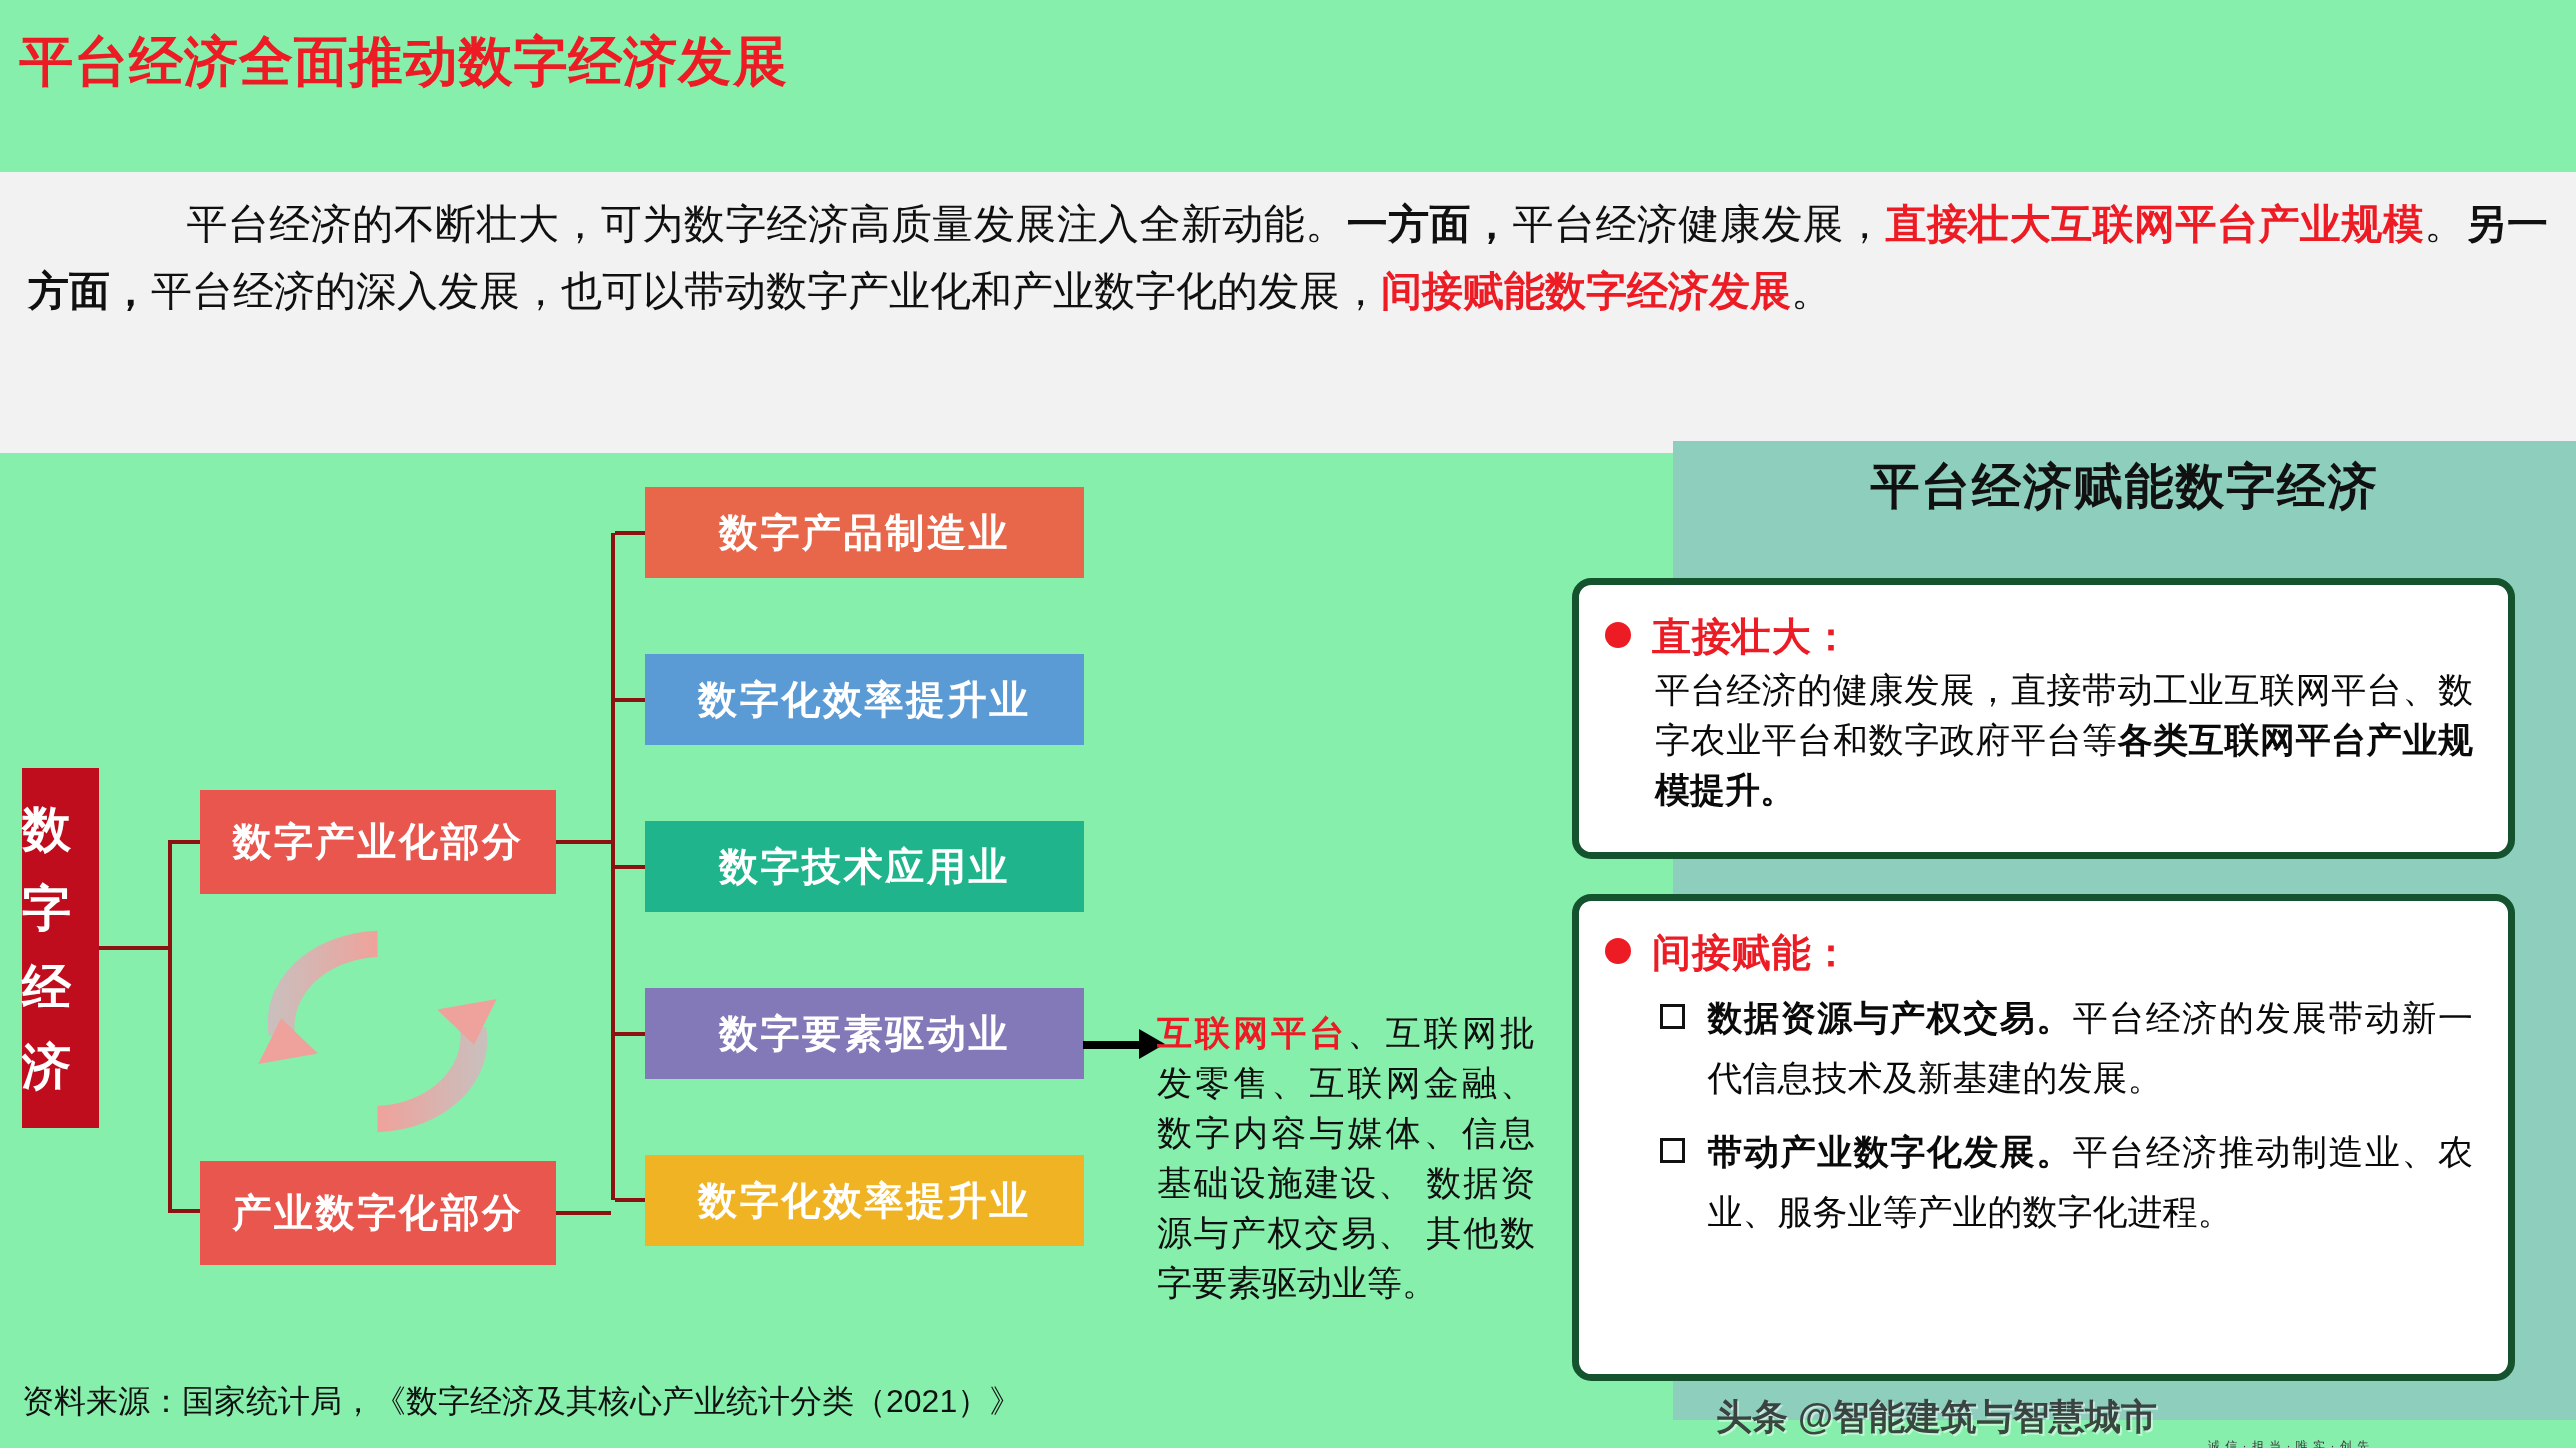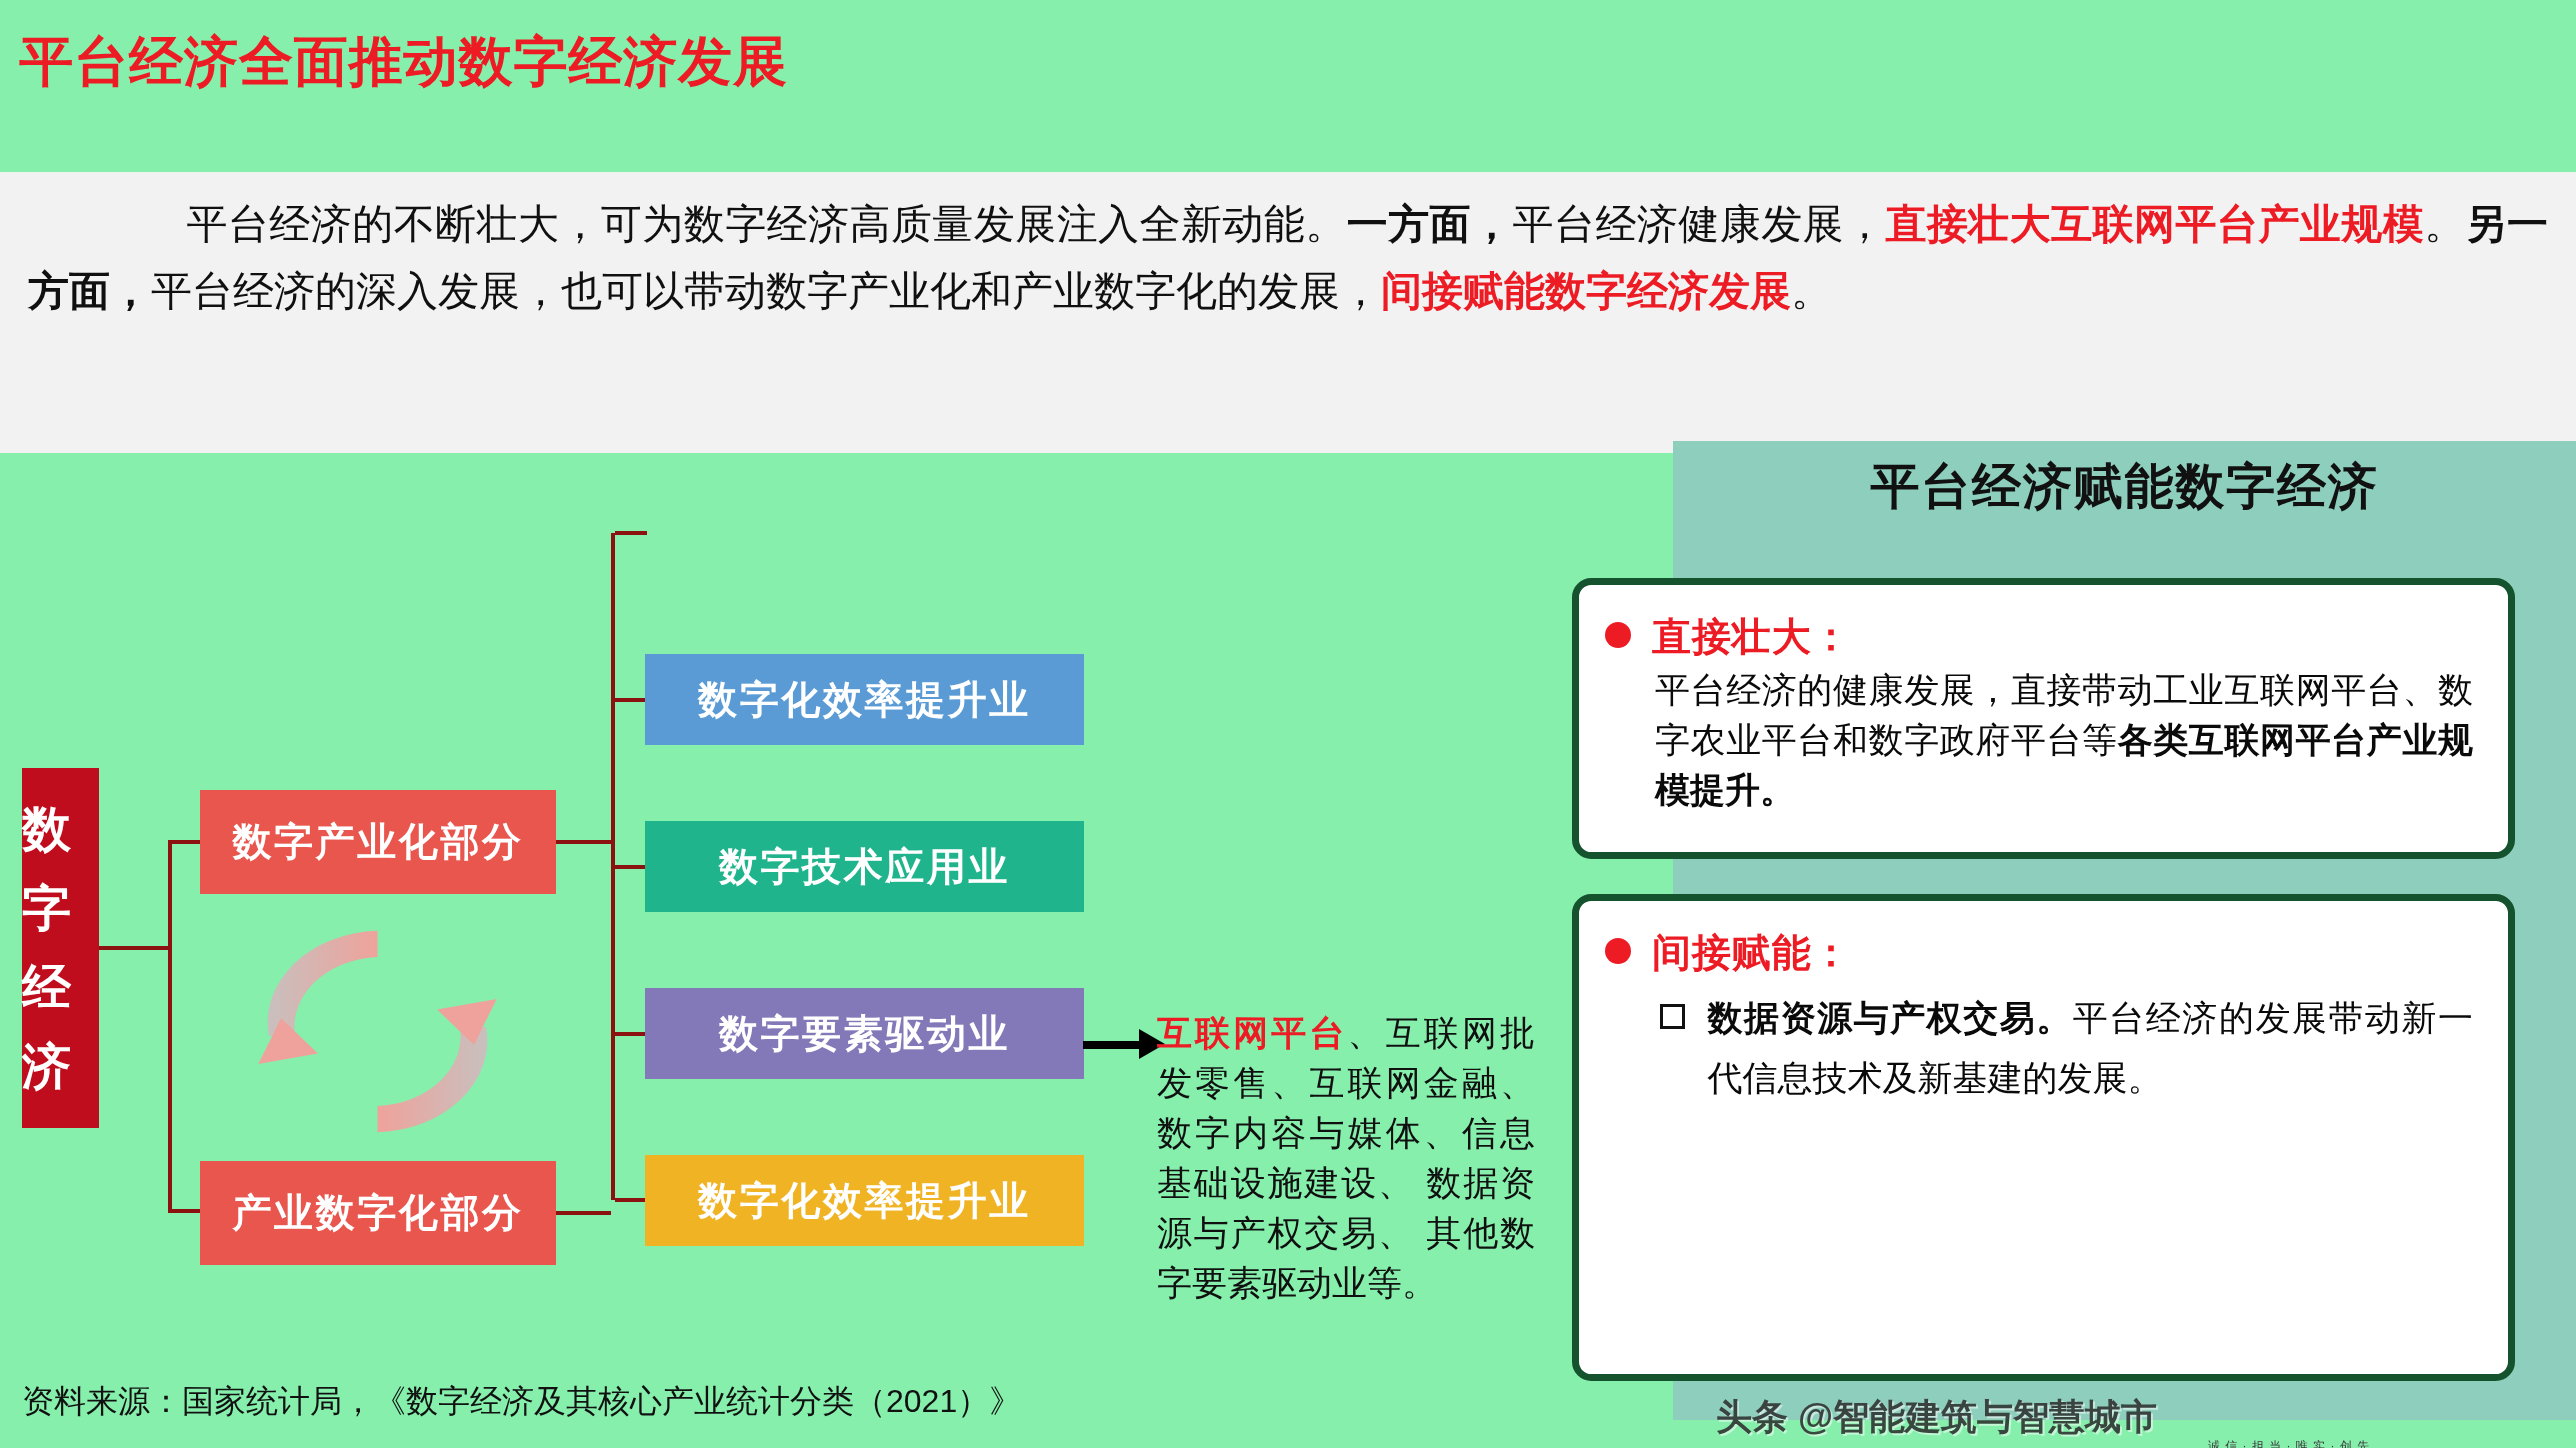--- a/index.html
+++ b/index.html
@@ -194,20 +194,23 @@
   <div class="spine" style="top:533px; height:667px;"></div>
   <div class="ln" style="left:556px; top:840px; width:55px; height:3.5px;"></div>
   <div class="ln" style="left:556px; top:1211px; width:55px; height:3.5px;"></div>
 
   <div class="stub" style="top:531px;"></div>
   <div class="stub" style="top:698px;"></div>
   <div class="stub" style="top:865px;"></div>
   <div class="stub" style="top:1032px;"></div>
   <div class="stub" style="top:1198px;"></div>
 
+  <div class="colbox" id="box-digital-product-manufacturing">
+    <span>数字产品制造业</span>
+  </div>
   <div class="colbox" id="box-digital-product-service">
     <span>数字化效率提升业</span>
   </div>
   <div class="colbox" id="box-digital-technology-application">
     <span>数字技术应用业</span>
   </div>
   <div class="colbox" id="box-digital-element-driven">
     <span>数字要素驱动业</span>
   </div>
   <div class="colbox" id="box-digitalization-efficiency">
@@ -237,20 +240,24 @@
   <div class="gcard" id="card-indirect">
     <div class="bullet-row">
       <span class="dot"></span>
       <span class="bullet-head">间接赋能：</span>
     </div>
     <div class="sublist">
       <div class="subitem">
         <span class="sqr"></span>
         <span class="subtext"><b>数据资源与产权交易。</b><span>平台经济的发展带动新一代信息技术及新基建的发展。</span></span>
       </div>
+      <div class="subitem">
+        <span class="sqr"></span>
+        <span class="subtext"><b>带动产业数字化发展。</b><span>平台经济推动制造业、农业、服务业等产业的数字化进程。</span></span>
+      </div>
     </div>
   </div>
 
   <div class="source">资料来源：国家统计局，《数字经济及其核心产业统计分类（2021）》</div>
 
   <div class="watermark">头条 @智能建筑与智慧城市</div>
   <div class="watermark-sub">诚信·担当·唯实·创先</div>
 
 </div>
 

